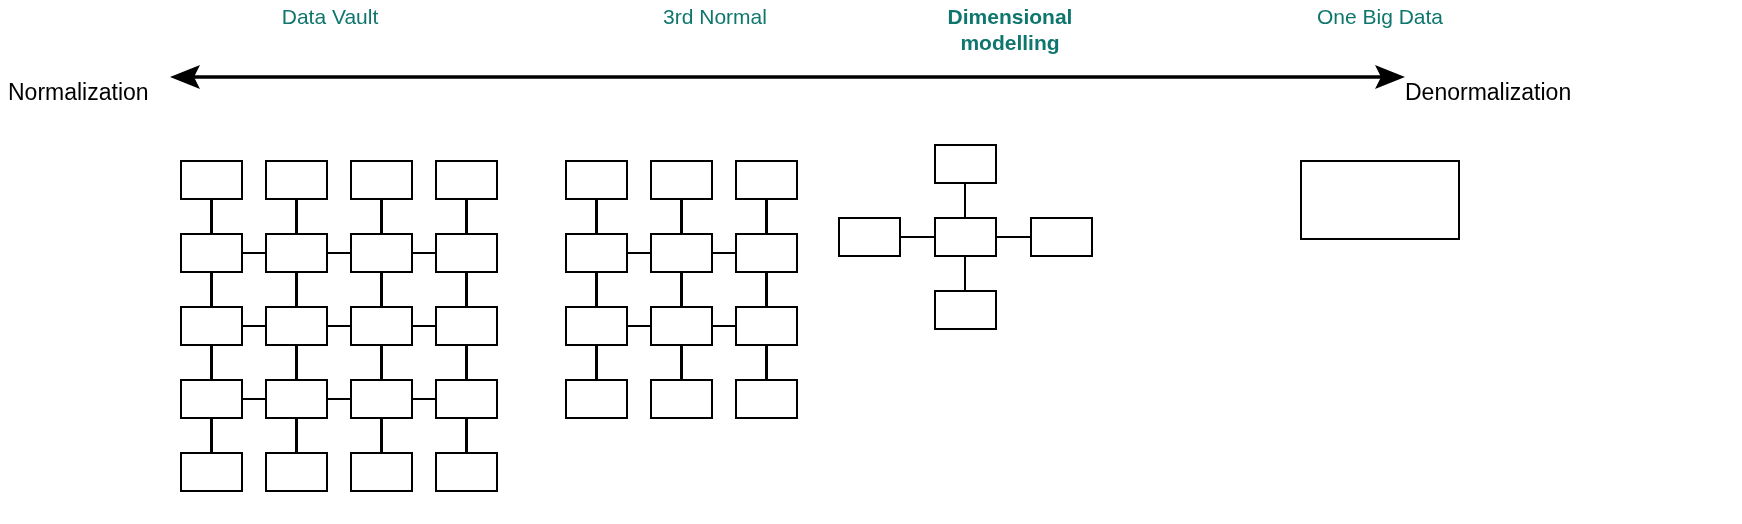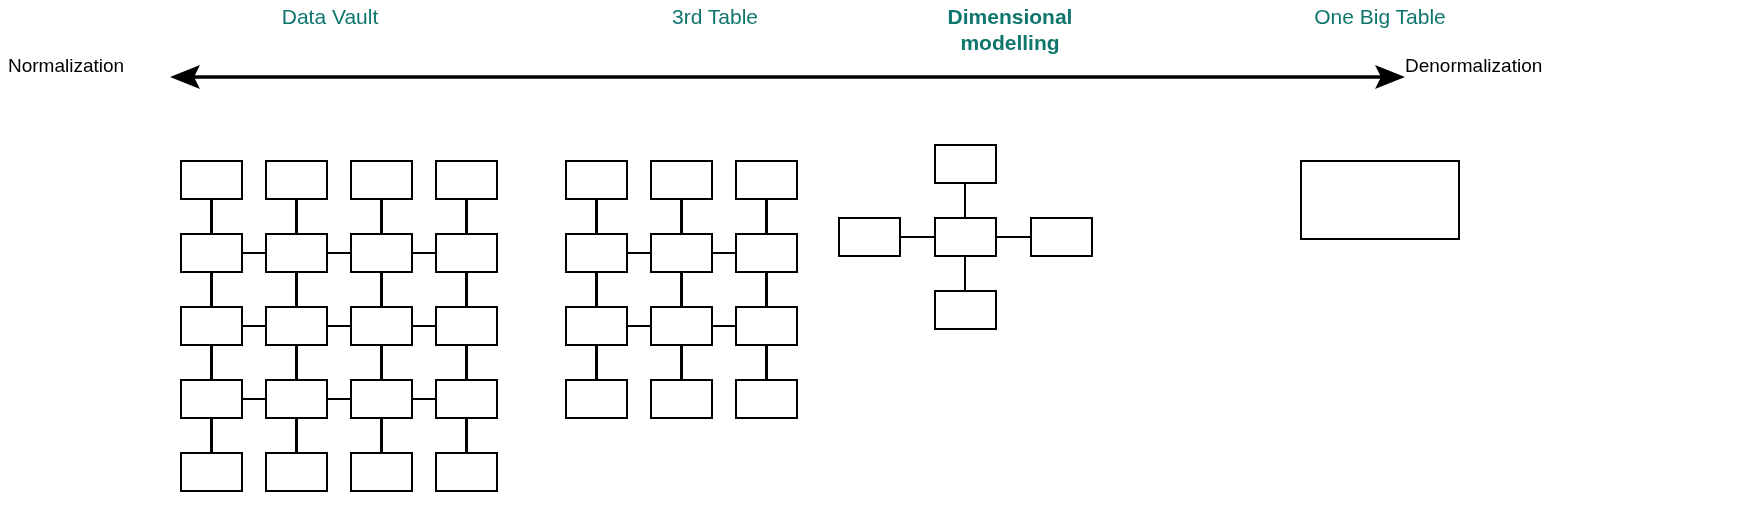--- a/index.html
+++ b/index.html
@@ -16,24 +16,25 @@
   }
   #root {
     position: relative;
     width: 1742px;
     height: 524px;
   }
 
   
   .axis-end-label {
     position: absolute;
-    font-size: 19px;
+    font-size: 23px;
     line-height: 27px;
     color: #000;
     white-space: nowrap;
+    margin-top: 27px;
   }
   #label-normalization { left: 8px;  top: 52px; }
   #label-denormalization { left: 1405px; top: 52px; }
 
   .stage-label {
     position: absolute;
     top: 4px;
     font-size: 21px;
     line-height: 26px;
     text-align: center;
@@ -77,23 +78,23 @@
   <div class="axis-end-label" id="label-denormalization">Denormalization</div>
 
   <svg id="axis-arrow" viewBox="0 0 1235 34">
     <line x1="22" y1="17" x2="1213" y2="17" stroke="#000000" stroke-width="3.5"></line>
     <polygon points="0,17 30,5 24,17 30,29" fill="#000000"></polygon>
     <polygon points="1235,17 1205,5 1211,17 1205,29" fill="#000000"></polygon>
   </svg>
 
   <div id="stage-labels">
       <div class="stage-label" style="left: 180px; width: 300px;"><span>Data Vault</span></div>
-      <div class="stage-label" style="left: 565px; width: 300px;"><span>3rd Table</span></div>
+      <div class="stage-label" style="left: 565px; width: 300px;"><span>3rd Normal</span></div>
       <div class="stage-label" style="left: 860px; width: 300px; font-weight: bold;"><span>Dimensional</span><span class="l2">modelling</span></div>
-      <div class="stage-label" style="left: 1230px; width: 300px;"><span>One Big Table</span></div>
+      <div class="stage-label" style="left: 1230px; width: 300px;"><span>One Big Data</span></div>
     </div>
 
   <div id="models">
       <div class="edge v" style="left: 210.25px; top: 200px; height: 33px;"></div>
       <div class="edge v" style="left: 210.25px; top: 273px; height: 33px;"></div>
       <div class="edge v" style="left: 210.25px; top: 346px; height: 33px;"></div>
       <div class="edge v" style="left: 210.25px; top: 419px; height: 33px;"></div>
       <div class="edge v" style="left: 295.25px; top: 200px; height: 33px;"></div>
       <div class="edge v" style="left: 295.25px; top: 273px; height: 33px;"></div>
       <div class="edge v" style="left: 295.25px; top: 346px; height: 33px;"></div>

